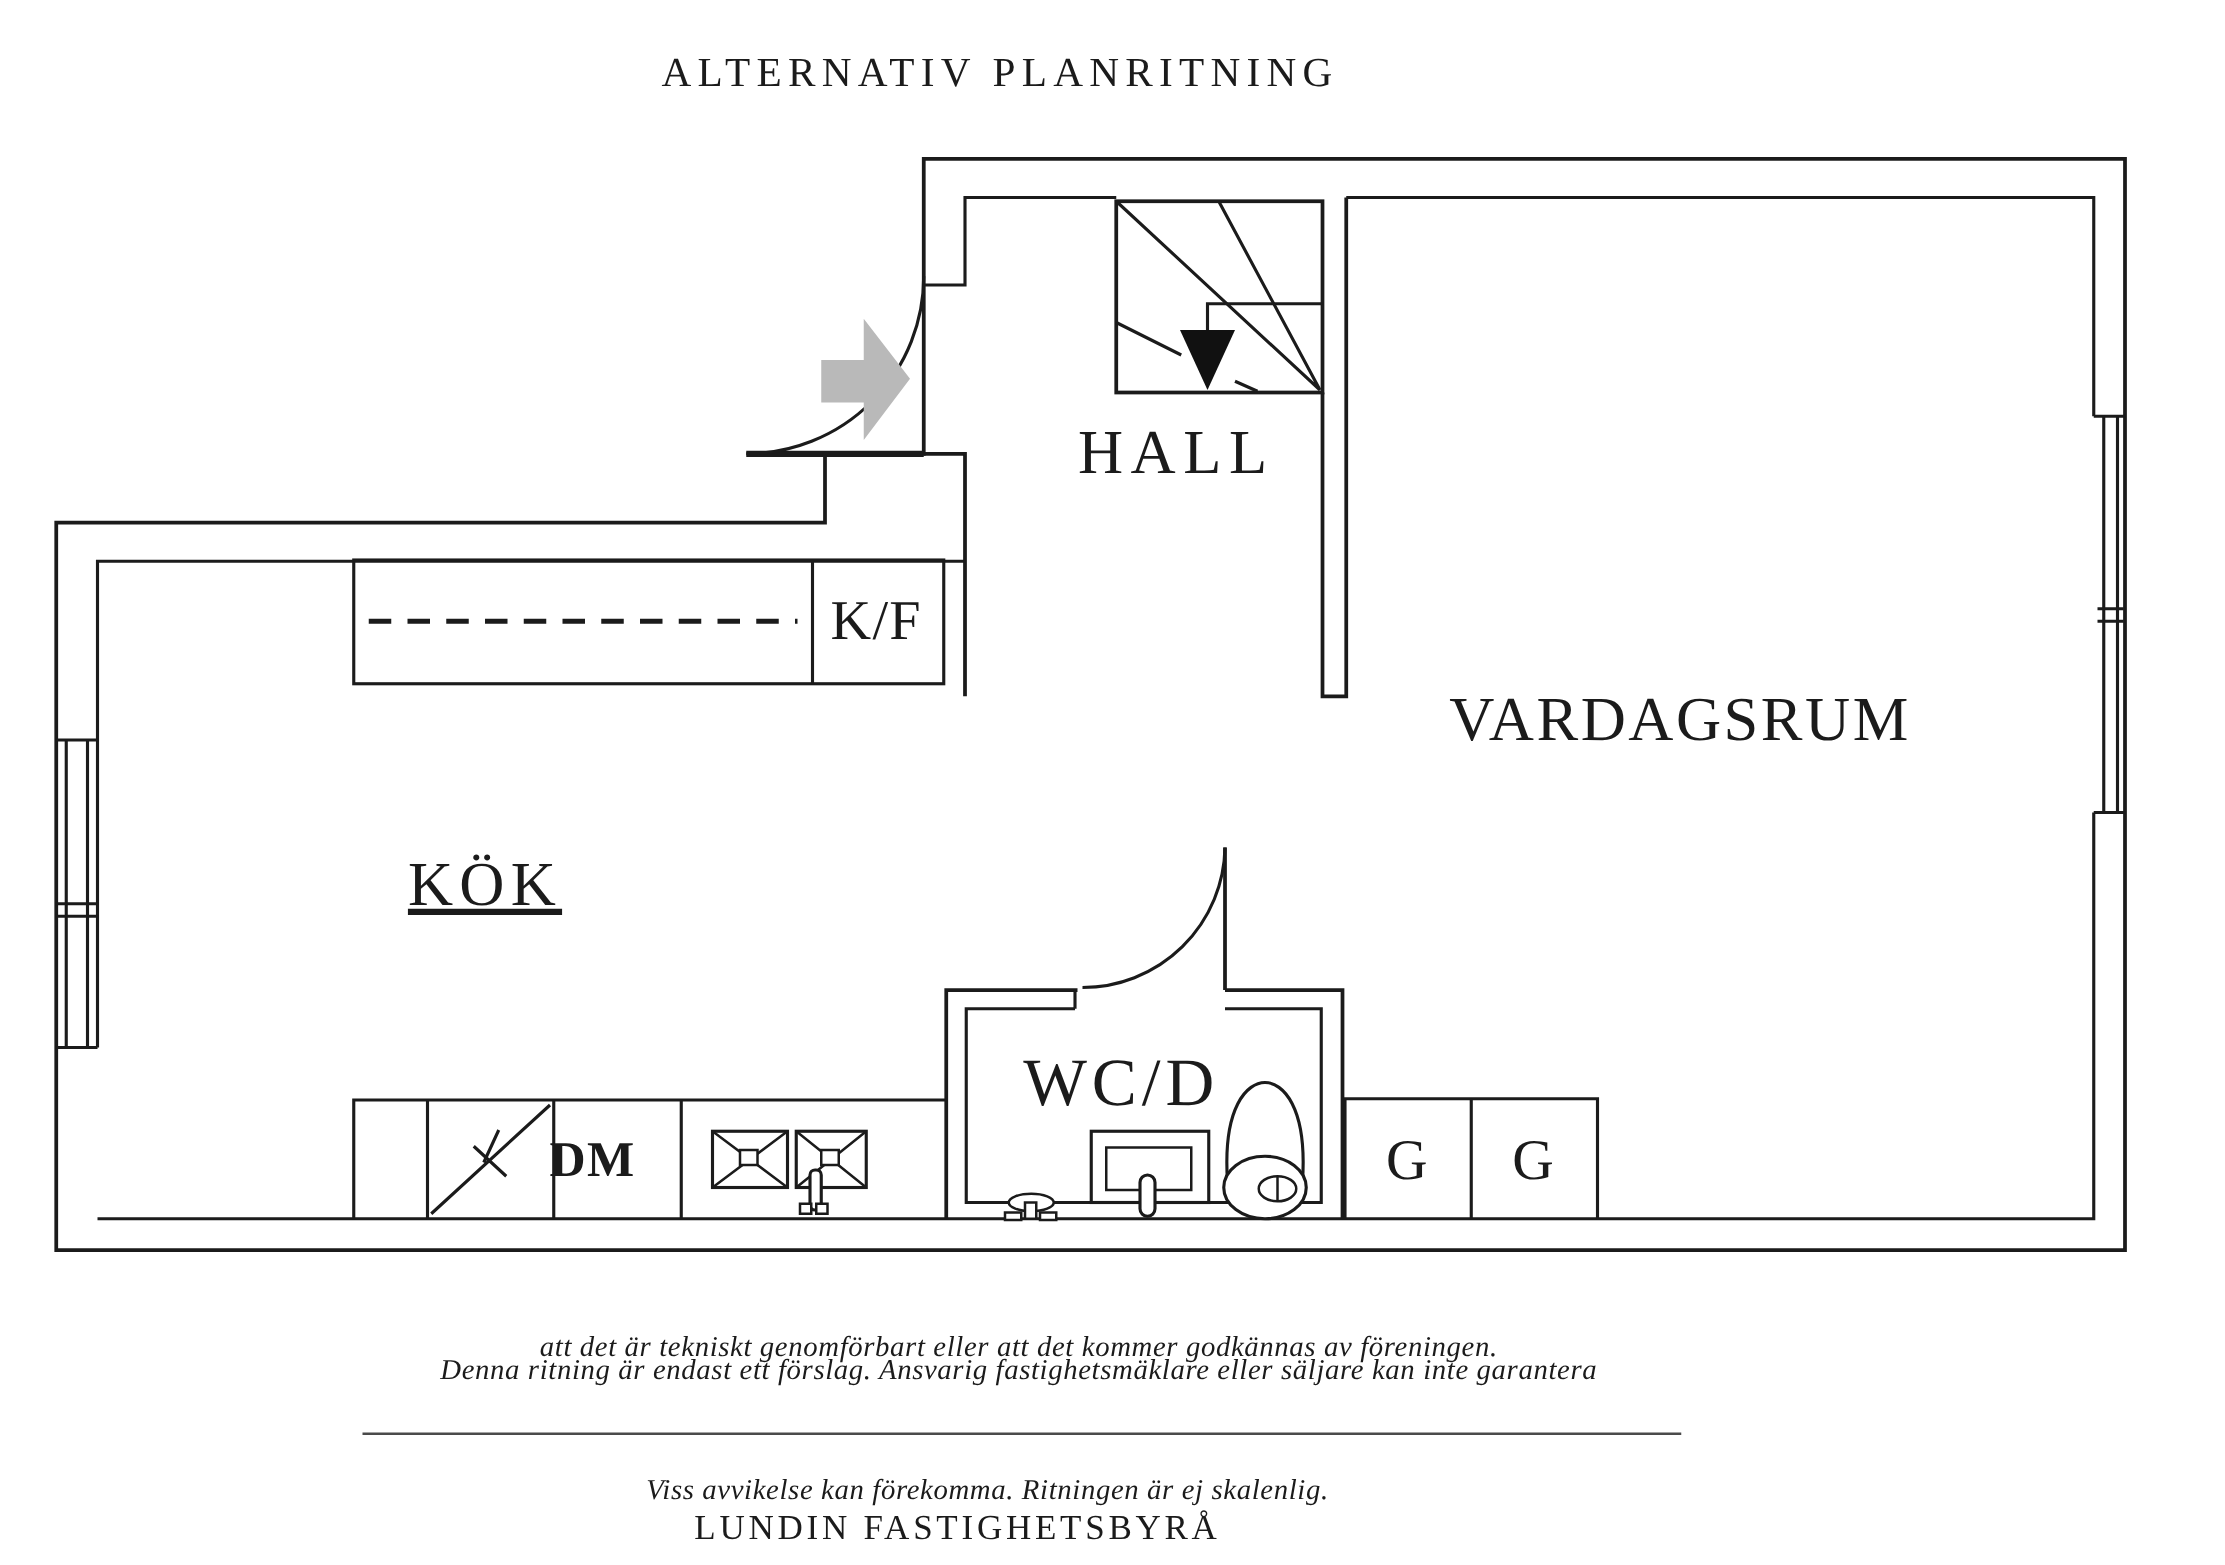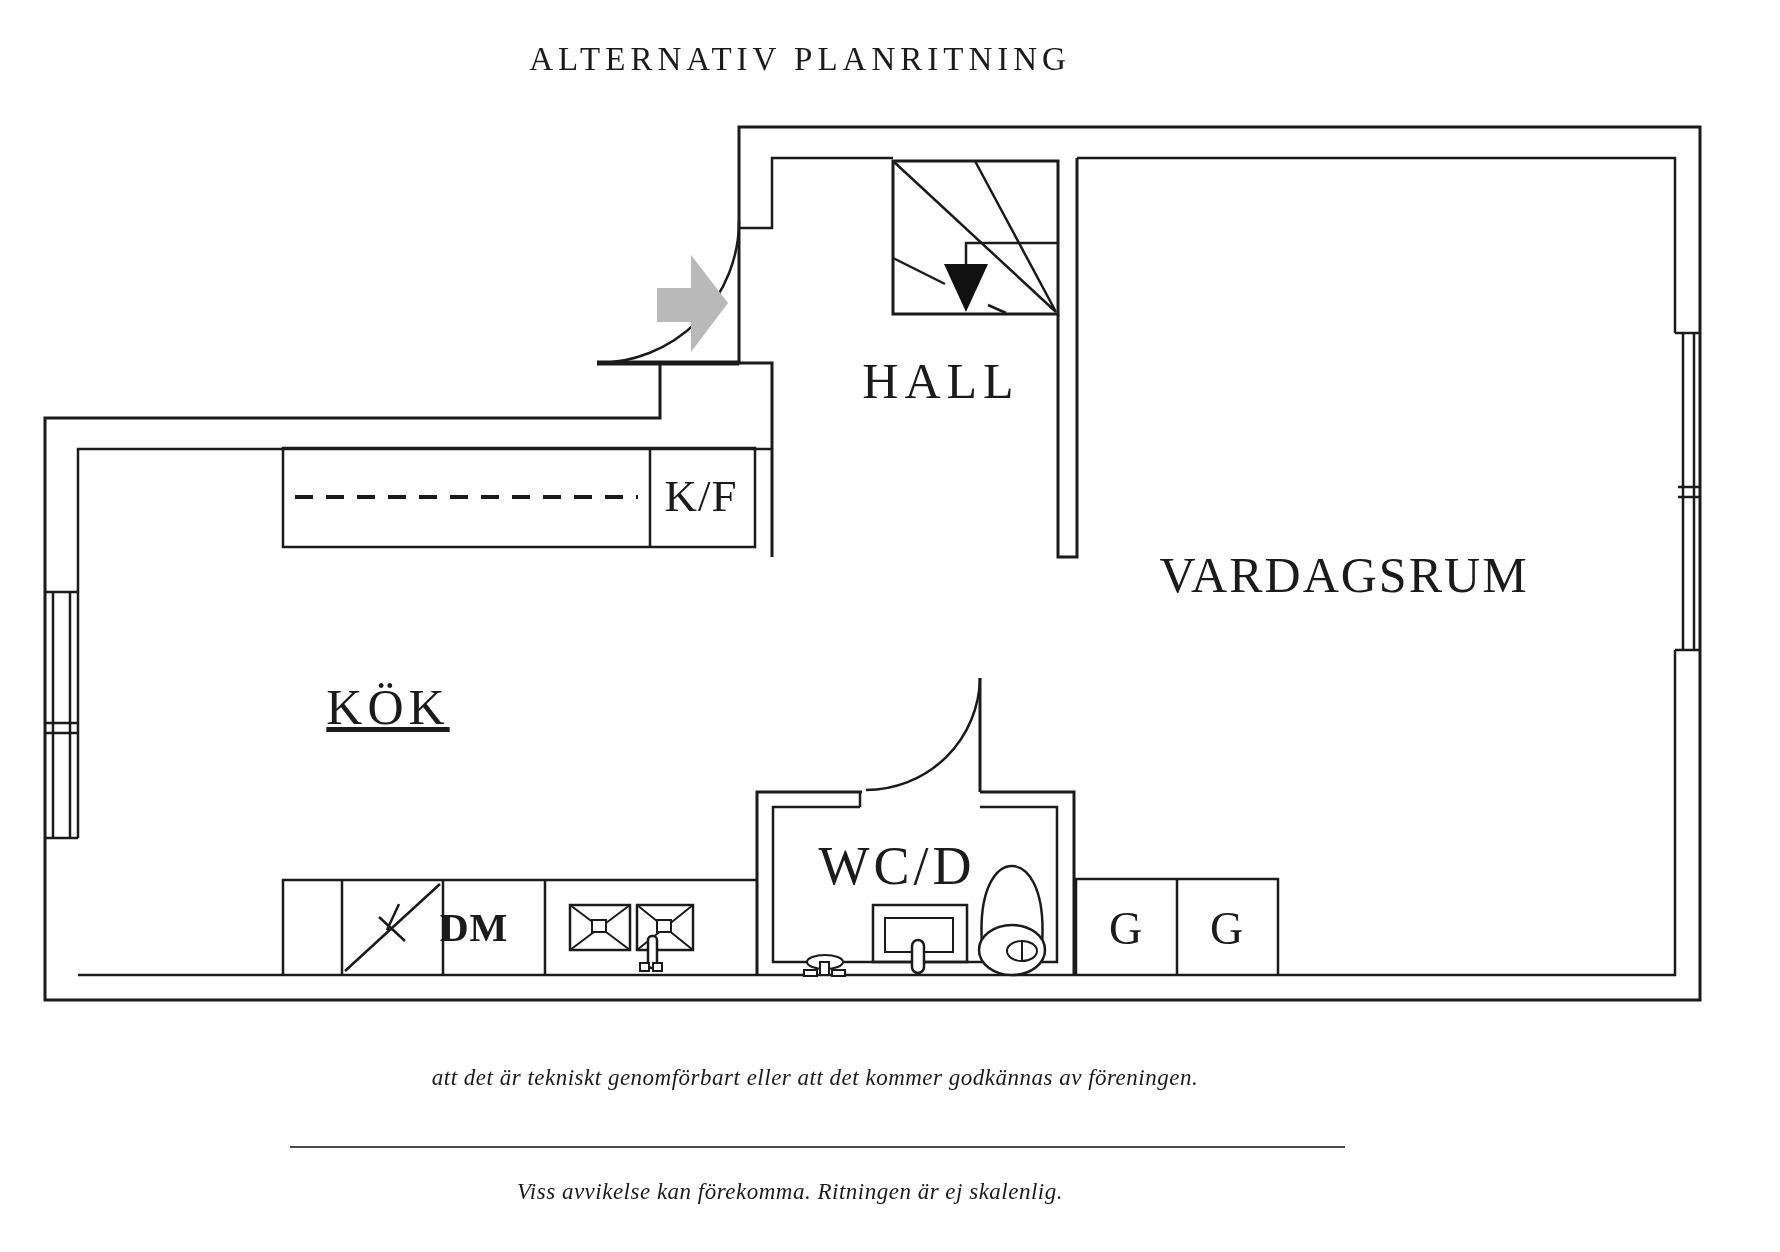--- a/index.html
+++ b/index.html
@@ -128,27 +128,29 @@
       <rect x="804" y="970" width="13" height="6" fill="#ffffff" stroke="#1b1b1b" stroke-width="2"></rect>
       <rect x="832" y="970" width="13" height="6" fill="#ffffff" stroke="#1b1b1b" stroke-width="2"></rect>
     </g>
 
     <g>
       <path class="ln" stroke-width="2.5" d="M 1076 975 V 879 H 1278 V 975"></path>
       <path class="ln" stroke-width="2.5" d="M 1177 879 V 975"></path>
     </g>
   </svg>
 
-  <div class="lbl room" style="left:941px;top:381px;letter-spacing:6px;">HALL</div>
+  <div class="lbl room" style="left:941px;top:361px;letter-spacing:6px;">HALL</div>
   <div class="lbl room" style="left:1344px;top:575px;letter-spacing:2px;">VARDAGSRUM</div>
   <div class="lbl room" style="left:388px;top:707px;letter-spacing:5px;text-decoration:underline;">KÖK</div>
   <div class="lbl room" style="left:897px;top:866px;font-size:54px;">WC/D</div>
 
   <div class="lbl fixture" style="left:701px;top:496px;">K/F</div>
   <div class="lbl fixture" style="left:474px;top:927px;font-size:40px;font-weight:bold;">DM</div>
   <div class="lbl fixture" style="left:1126px;top:928px;font-size:46px;">G</div>
   <div class="lbl fixture" style="left:1227px;top:928px;font-size:46px;">G</div>
 
+  <div class="lbl foot-italic" style="left:815px;top:1096px;">Denna ritning är endast ett förslag. Ansvarig fastighetsmäklare eller säljare kan inte garantera</div>
   <div class="lbl foot-italic" style="left:815px;top:1078px;">att det är tekniskt genomförbart eller att det kommer godkännas av föreningen.</div>
   <div class="rule" style="left:290px;top:1146px;width:1055px;"></div>
   <div class="lbl foot-italic" style="left:766px;top:1192px;margin-left:24px;">Viss avvikelse kan förekomma. Ritningen är ej skalenlig.</div>
+  <div class="lbl company" style="left:766px;top:1223px;">LUNDIN FASTIGHETSBYRÅ</div>
 
 </div>
 
 </body></html>

